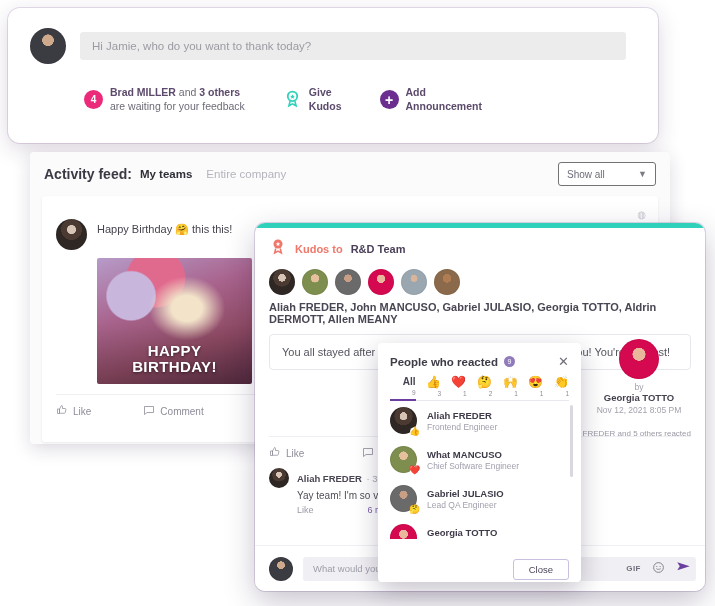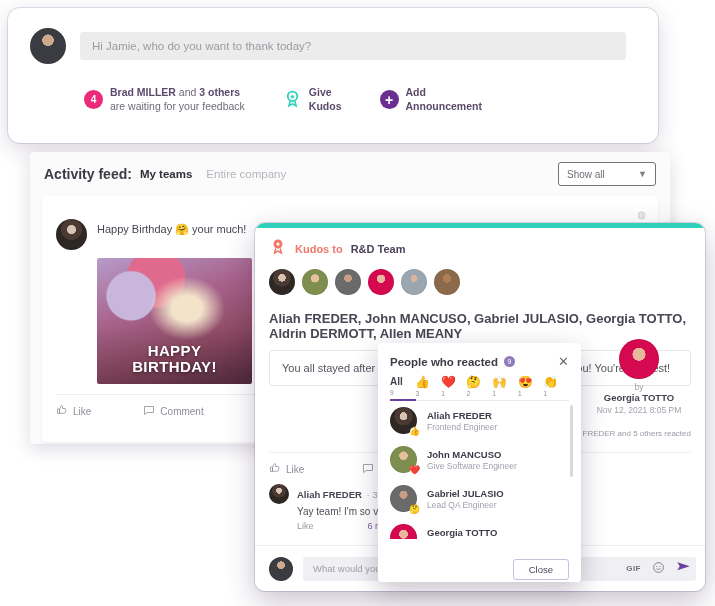--- a/index.html
+++ b/index.html
@@ -105,21 +105,21 @@
     background: #fff; border-radius: 10px; overflow: hidden;
     box-shadow: 0 10px 30px rgba(40,20,60,.26), 0 0 0 1px rgba(120,80,150,.22);
   }
   .kudos-bar { height: 5px; background: #2fd1bb; }
   .kudos-in { padding: 10px 14px 0 14px; }
   .kudos-head { display: flex; align-items: center; gap: 8px; }
   .kudos-to { font-size: 11px; color: #f0776a; font-weight: bold; }
   .kudos-team { font-size: 11px; color: #4a3f58; font-weight: bold; }
   .k-avs { display: flex; gap: 7px; margin-top: 9px; }
   .k-avs .av { width: 26px; height: 26px; }
-  .k-names { font-size: 13px; font-weight: bold; color: #4a4553; margin-top: 16px; }
+  .k-names { font-size: 11px; font-weight: bold; color: #4a4553; margin-top: 6px; }
   .k-msg {
     margin-top: 9px; border: 1px solid #e7e6ed; border-radius: 4px;
     padding: 11px 12px; font-size: 11px; color: #55545f;
   }
   .impact { font-size: 8px; color: #8a8994; margin-top: 10px; text-align: center; }
   .badges { display: flex; gap: 9px; justify-content: center; margin-top: 6px; }
   .bdg { width: 31px; height: 31px; border-radius: 50%; display:flex; align-items:center;
          justify-content:center; font-size: 14px; }
   .b1 { background: #55a8e0; } .b2 { background: #55a8e0; } .b3 { background: #4fd0c4; }
   .k-foot { display: flex; align-items: center; margin: 10px 14px 0 14px;
@@ -159,21 +159,21 @@
     box-shadow: 0 8px 26px rgba(30,15,50,.26);
   }
   .m-head { display: flex; align-items: center; padding: 11px 12px 0 12px; }
   .m-title { font-size: 11.5px; font-weight: bold; color: #3d3c47; }
   .m-count { width: 11px; height: 11px; border-radius: 50%; background: #8f7bbb;
              color: #fff; font-size: 7px; display:flex; align-items:center;
              justify-content:center; margin-left: 6px; }
   .m-close { margin-left: auto; font-size: 13px; color: #6f6e7a; }
   .m-tabs { display: flex; align-items: flex-end; gap: 0; margin: 7px 12px 0 12px;
             border-bottom: 1px solid #e9e8ee; }
-  .m-tab { flex: 1; text-align: left; padding-bottom: 3px; }
+  .m-tab { flex: 1; text-align: right; padding-bottom: 3px; }
   .m-tab .g { font-size: 12px; line-height: 1; }
   .m-tab .all { font-size: 10px; font-weight: bold; color: #46414f; }
   .m-tab .n { font-size: 6.5px; color: #8d8c97; margin-top: 2px; }
   .m-tab.sel { border-bottom: 2px solid #6b3fa0; margin-bottom: -1px; }
   .m-list { margin: 0 6px 0 12px; height: 138px; overflow: hidden; position: relative; }
   .m-row { display: flex; align-items: center; gap: 10px; padding: 6px 0; }
   .m-av-wrap { position: relative; flex: none; }
   .m-av-wrap .av { width: 27px; height: 27px; }
   .m-rx { position: absolute; right: -4px; bottom: -2px; font-size: 9px;
           background: #fff; border-radius: 50%; line-height: 1; }
@@ -239,21 +239,21 @@
       <div class="show-all">
         <span>Show all</span>
         <span class="chev">▼</span>
       </div>
     </div>
 
     <div class="post">
       <span class="globe">◍</span>
       <div class="post-body">
         <div class="av f-dark post-av"></div>
-        <div class="post-text">Happy Birthday 🤗 your much!</div>
+        <div class="post-text">Happy Birthday 🤗 this this!</div>
       </div>
       <div class="gif">
         <div class="gif-cap">
           <span>HAPPY</span><br>
           <span>BIRTHDAY!</span>
         </div>
       </div>
       <div class="post-foot">
         <span class="fbtn">
           <span>
@@ -428,22 +428,22 @@
           <div class="m-nm">Aliah FREDER</div>
           <div class="m-ro">Frontend Engineer</div>
         </div>
       </div>
       <div class="m-row">
         <div class="m-av-wrap">
           <div class="av f-green"></div>
           <span class="m-rx">❤️</span>
         </div>
         <div>
-          <div class="m-nm">John MANCUSO</div>
-          <div class="m-ro">Give Software Engineer</div>
+          <div class="m-nm">What MANCUSO</div>
+          <div class="m-ro">Chief Software Engineer</div>
         </div>
       </div>
       <div class="m-row">
         <div class="m-av-wrap">
           <div class="av f-grey"></div>
           <span class="m-rx">🤔</span>
         </div>
         <div>
           <div class="m-nm">Gabriel JULASIO</div>
           <div class="m-ro">Lead QA Engineer</div>

